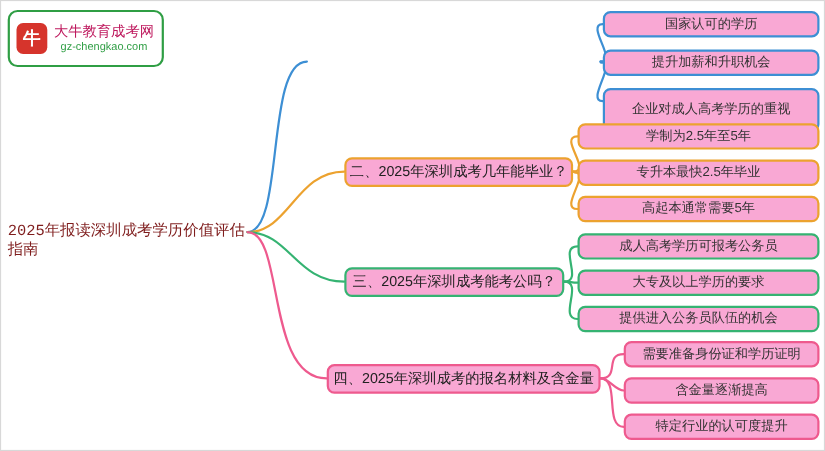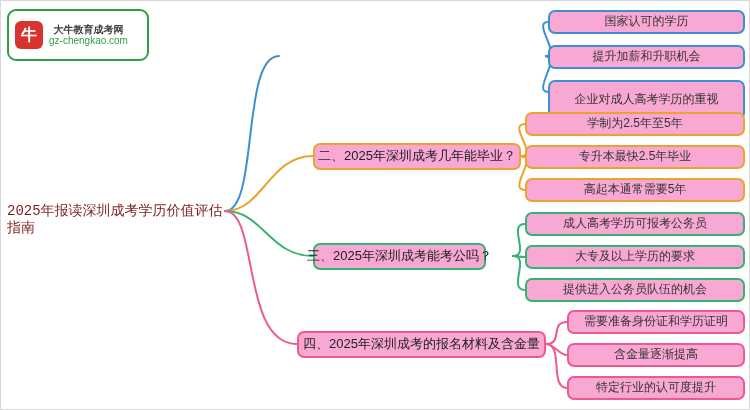--- a/index.html
+++ b/index.html
@@ -33,21 +33,21 @@
   .b-pink{border-color:#ee5a8e;}
 
   #root-label{
     position:absolute;left:6px;top:202px;width:220px;
     font-size:14px;color:#7f1d1d;line-height:1.2;font-family:Liberation Mono, monospace;
   }
 
   
   #b1{left:278px;top:42px;width:267px;height:27px;}
   #b2{left:312px;top:142px;width:208px;height:27px;}
-  #b3{left:312px;top:242px;width:173px;height:27px;}
+  #b3{left:312px;top:242px;width:200px;height:27px;}
   #b4{left:296px;top:330px;width:249px;height:27px;}
 
   
   #b1c0{left:547px;top:9px;width:197px;height:24px;}
   #b1c1{left:547px;top:44px;width:197px;height:24px;}
   #b1c2{left:547px;top:79px;width:197px;height:40px;}
 
   #b2c0{left:524px;top:111px;width:220px;height:24px;}
   #b2c1{left:524px;top:144px;width:220px;height:24px;}
   #b2c2{left:524px;top:177px;width:220px;height:24px;}
@@ -66,21 +66,21 @@
     border:2px solid #2f9e44;border-radius:9px;background:#fff;
     box-sizing:border-box;display:flex;align-items:center;
     padding:4px 6px;gap:6px;
   }
   #logo .mark{
     width:28px;height:28px;border-radius:6px;background:#d6342c;
     color:#fff;display:flex;align-items:center;justify-content:center;
     font-size:16px;font-weight:bold;flex:0 0 auto;
   }
   #logo .txt{display:flex;flex-direction:column;align-items:center;line-height:1.15;}
-  #logo .site-name{color:#404040;font-weight:bold;font-size:10px;white-space:nowrap;}
+  #logo .site-name{color:#be185d;font-weight:normal;font-size:13px;white-space:nowrap;}
   #logo .site-url{color:#2f9e44;font-size:10px;}
 </style>
 </head>
 <body>
 
 <div id="canvas">
 
   <svg id="wires" viewBox="0 0 750 410" xmlns="http://www.w3.org/2000/svg">
     <path class="wire-blue" d="M224,210 C258,210 240,55 278,55"></path>
     <path class="wire-orange" d="M224,210 C262,210 268,155 312,155"></path>

